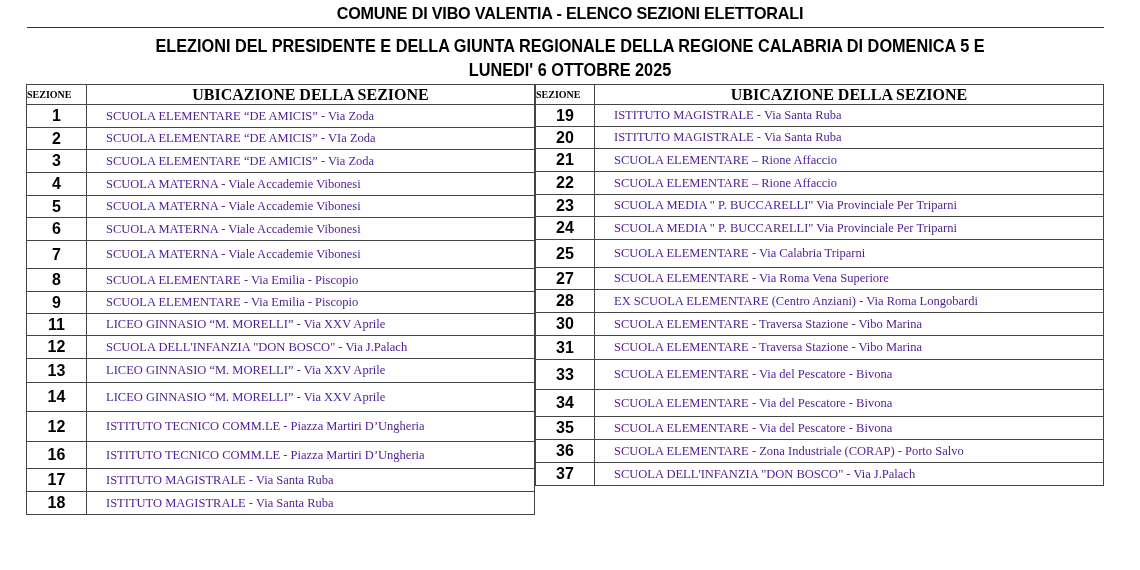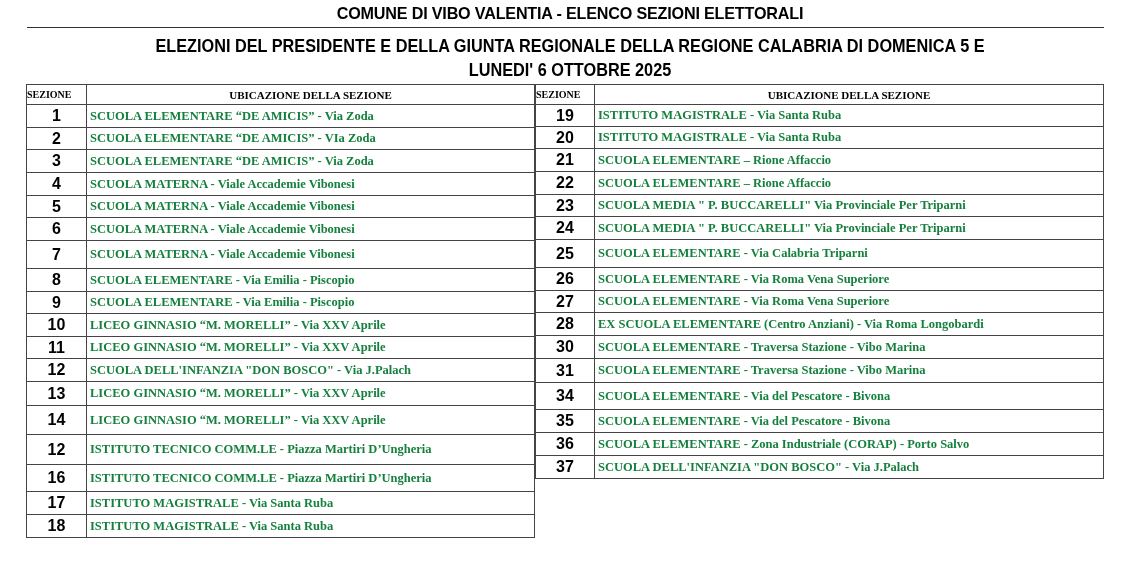--- a/index.html
+++ b/index.html
@@ -19,31 +19,31 @@
     position: absolute; border-collapse: collapse; table-layout: fixed;
   }
   table.left { left: 26px; top: 84px; width: 509px; }
   table.right { left: 535px; top: 84px; width: 569px; }
   td, th { border: 1px solid #444; padding: 0; overflow: hidden; white-space: nowrap; }
   th.h-sez {
     font-family: "Liberation Serif", serif; font-weight: bold; font-size: 10px;
     text-align: left; height: 19px;
   }
   th.h-ubi {
-    font-family: "Liberation Serif", serif; font-weight: bold; font-size: 11px;
+    font-family: "Liberation Serif", serif; font-weight: bold; font-size: 16px;
     text-align: center;
     margin-left: 34px;
   }
   td.num {
     font-family: "Liberation Sans", sans-serif; font-weight: bold; font-size: 16px;
     text-align: center;
   }
   td.loc {
-    font-family: "Liberation Serif", serif; font-weight: bold; font-size: 12.5px;
-    padding-left: 3px; color: #15803d;
+    font-family: "Liberation Serif", serif; font-weight: normal; font-size: 12.5px;
+    padding-left: 19px; color: #4c1d95;
   }
 </style>
 </head>
 <body>
 
 <div class="title1">COMUNE DI VIBO VALENTIA - ELENCO SEZIONI ELETTORALI</div>
 <div class="rule"></div>
 <div class="title2">
   <div>ELEZIONI DEL PRESIDENTE E DELLA GIUNTA REGIONALE DELLA REGIONE  CALABRIA DI DOMENICA 5 E</div>
   <div>LUNEDI' 6 OTTOBRE 2025</div>
@@ -89,24 +89,20 @@
         <td class="num">7</td>
         <td class="loc">SCUOLA MATERNA - Viale Accademie Vibonesi</td>
       </tr>
       <tr style="height: 23px;">
         <td class="num">8</td>
         <td class="loc">SCUOLA ELEMENTARE - Via Emilia - Piscopio</td>
       </tr>
       <tr style="height: 22px;">
         <td class="num">9</td>
         <td class="loc">SCUOLA ELEMENTARE - Via Emilia - Piscopio</td>
-      </tr>
-      <tr style="height: 23px;">
-        <td class="num">10</td>
-        <td class="loc">LICEO GINNASIO “M. MORELLI” - Via  XXV Aprile</td>
       </tr>
       <tr style="height: 22px;">
         <td class="num">11</td>
         <td class="loc">LICEO GINNASIO “M. MORELLI” - Via  XXV Aprile</td>
       </tr>
       <tr style="height: 23px;">
         <td class="num">12</td>
         <td class="loc">SCUOLA DELL'INFANZIA "DON BOSCO" - Via J.Palach</td>
       </tr>
       <tr style="height: 24px;">
@@ -169,40 +165,40 @@
         <td class="loc">SCUOLA MEDIA " P. BUCCARELLI" Via Provinciale Per Triparni</td>
       </tr>
       <tr style="height: 23px;">
         <td class="num">24</td>
         <td class="loc">SCUOLA MEDIA " P. BUCCARELLI" Via Provinciale Per Triparni</td>
       </tr>
       <tr style="height: 28px;">
         <td class="num">25</td>
         <td class="loc">SCUOLA ELEMENTARE - Via Calabria Triparni</td>
       </tr>
-      <tr style="height: 23px;">
-        <td class="num">26</td>
-        <td class="loc">SCUOLA ELEMENTARE - Via Roma Vena Superiore</td>
-      </tr>
       <tr style="height: 22px;">
         <td class="num">27</td>
         <td class="loc">SCUOLA ELEMENTARE - Via Roma Vena Superiore</td>
       </tr>
       <tr style="height: 23px;">
         <td class="num">28</td>
         <td class="loc">EX SCUOLA ELEMENTARE  (Centro Anziani) - Via Roma Longobardi</td>
       </tr>
       <tr style="height: 23px;">
         <td class="num">30</td>
         <td class="loc">SCUOLA ELEMENTARE - Traversa Stazione - Vibo Marina</td>
       </tr>
       <tr style="height: 24px;">
         <td class="num">31</td>
         <td class="loc">SCUOLA ELEMENTARE - Traversa Stazione - Vibo Marina</td>
       </tr>
+      <tr style="height: 30px;">
+        <td class="num">33</td>
+        <td class="loc">SCUOLA ELEMENTARE - Via del Pescatore - Bivona</td>
+      </tr>
       <tr style="height: 27px;">
         <td class="num">34</td>
         <td class="loc">SCUOLA ELEMENTARE - Via del Pescatore - Bivona</td>
       </tr>
       <tr style="height: 23px;">
         <td class="num">35</td>
         <td class="loc">SCUOLA ELEMENTARE - Via del Pescatore - Bivona</td>
       </tr>
       <tr style="height: 23px;">
         <td class="num">36</td>

